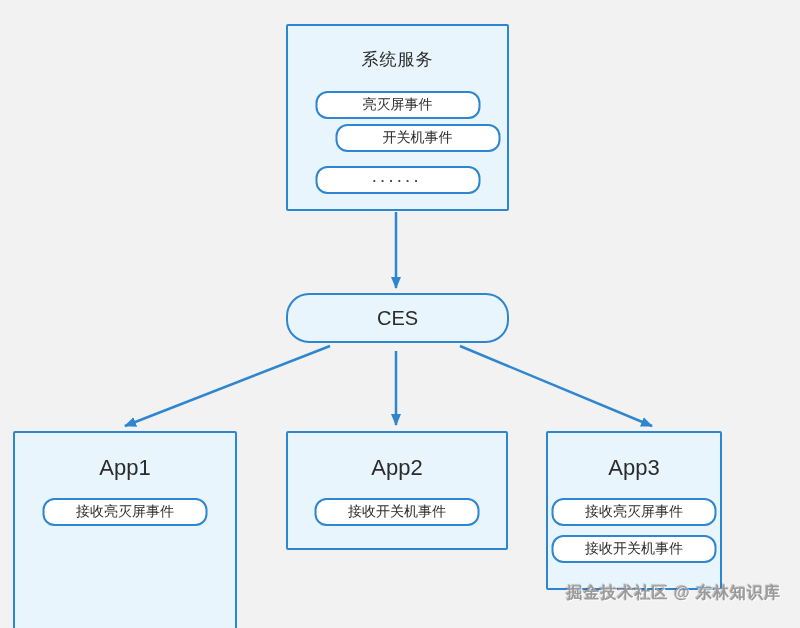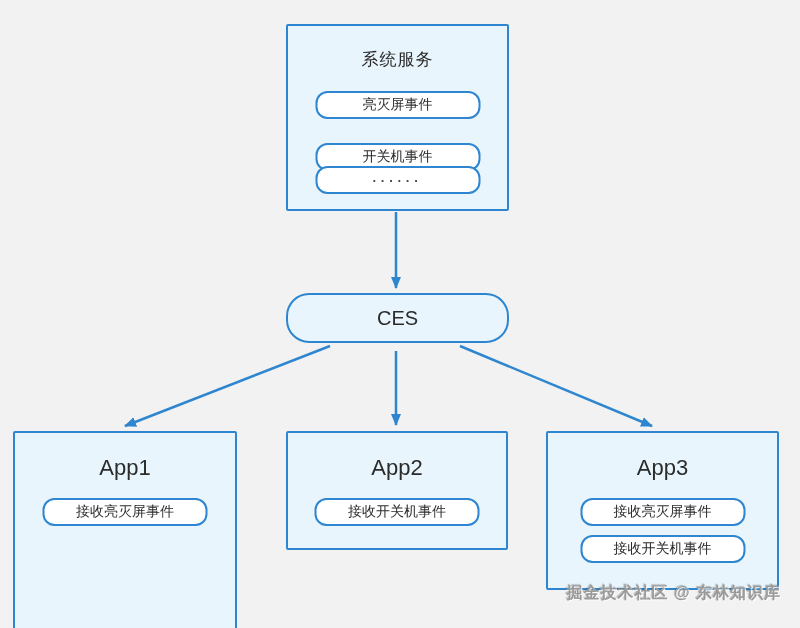--- a/index.html
+++ b/index.html
@@ -30,21 +30,21 @@
     background: var(--box_fill, #e8f5fc);
     border: 2px solid var(--accent, #2e86d0);
     border-radius: 2px;
     box-sizing: border-box;
   }
   .box-sys  { left: 286px; top: 24px;  width: 223px; height: 187px; }
   .box-ces  { left: 286px; top: 293px; width: 223px; height: 50px;
               display: flex; align-items: center; justify-content: center; border-radius: 23px; }
   .box-app1 { left: 13px;  top: 431px; width: 224px; height: 204px; }
   .box-app2 { left: 286px; top: 431px; width: 222px; height: 119px; }
-  .box-app3 { left: 546px; top: 431px; width: 233px; height: 159px; }
+  .box-app3 { left: 546px; top: 431px; width: 176px; height: 159px; }
 
   .sys-title {
     position: absolute; left: 0; top: 22px; width: 100%;
     text-align: center;
     font-size: 17px; color: #2b2b2b; letter-spacing: 1px;
   }
   .ces-label {
     font-size: 20px; color: #2b2b2b;
   }
   .app-title {
@@ -60,21 +60,21 @@
     border: 2px solid var(--accent, #2e86d0);
     border-radius: 12px;
     box-sizing: border-box;
     display: flex; align-items: center; justify-content: center;
     font-size: 14px; color: #2b2b2b;
     white-space: nowrap;
   }
   .pill-1 { top: 65px; }
   .pill-2 { top: 102px; }
   .box-sys .pill-1 { top: 65px; }
-  .box-sys .pill-2 { top: 117px; }
+  .box-sys .pill-2 { top: 98px; margin-left: 20px; }
   .box-sys .pill-3 { top: 140px; }
   .pill.dots { font-size: 13px; letter-spacing: 4px; font-weight: bold; color: #444; }
 
   .watermark {
     position: absolute;
     top: 583px; right: 19px;
     font-size: 16px; font-weight: bold;
     color: #9a9a9a;
     text-shadow: 1px 1px 0 rgba(255,255,255,0.85), -1px -1px 1px rgba(70,70,70,0.35);
     letter-spacing: 1px;

